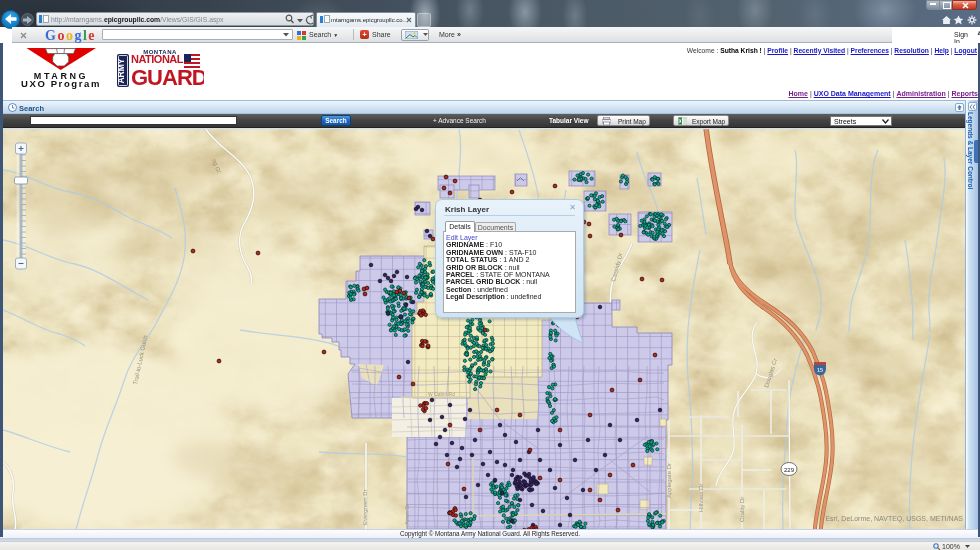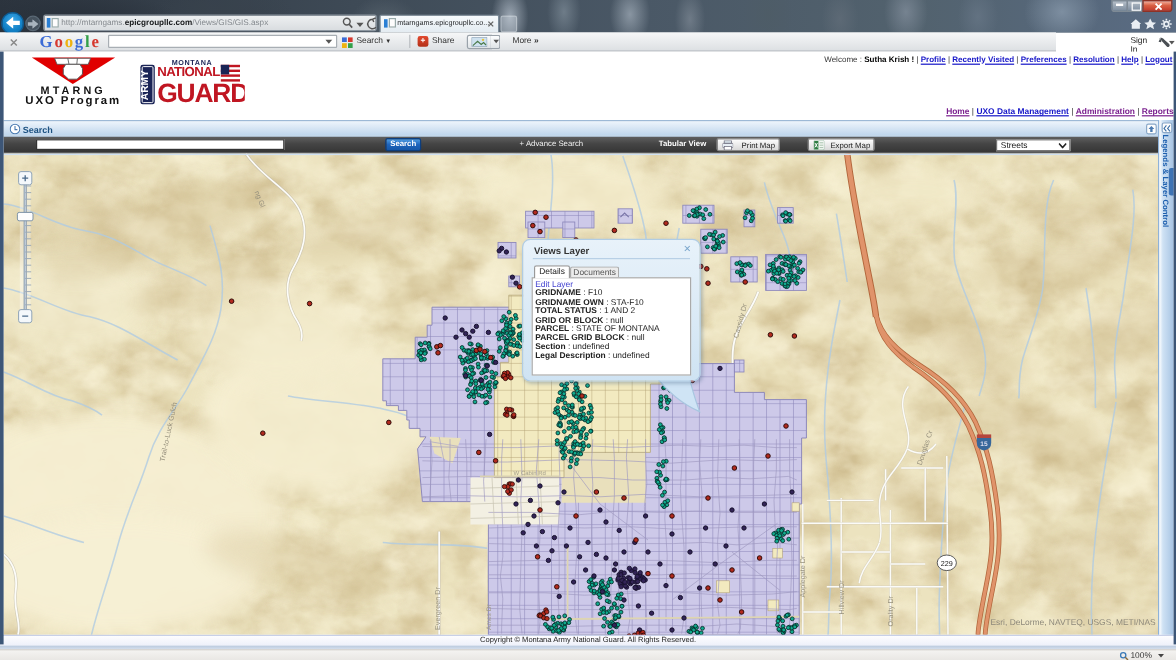--- a/index.html
+++ b/index.html
@@ -65,21 +65,21 @@
           <line x1="25.6" y1="5" x2="27" y2="5"></line>
           <line x1="33" y1="5" x2="34.4" y2="5"></line>
           <line x1="26.9" y1="1.9" x2="27.9" y2="2.9"></line>
           <line x1="32.1" y1="7.1" x2="33.1" y2="8.1"></line>
           <line x1="33.1" y1="1.9" x2="32.1" y2="2.9"></line>
           <line x1="27.9" y1="7.1" x2="26.9" y2="8.1"></line>
         </g>
       </g>
  </svg>
 </div>
-<div style="position:absolute;left:0;top:27px;width:880px;height:16px;background:linear-gradient(#f6f7f8,#dde0e3);border-bottom:1px solid #aab0b6;box-sizing:border-box">
+<div style="position:absolute;left:12px;top:27px;width:880px;height:16px;background:linear-gradient(#f6f7f8,#dde0e3);border-bottom:1px solid #aab0b6;box-sizing:border-box">
  <svg width="7" height="7" style="position:absolute;left:8px;top:5px">
       <path d="M1,1 L6,6 M6,1 L1,6" stroke="#888" stroke-width="1.2"></path>
     </svg>
  <div style="position:absolute;left:33px;top:0.5px;font-family:'Liberation Serif',serif;font-size:14px;font-weight:bold;letter-spacing:1.5px">
   <span style="color:#3b6bd6">G</span><span style="color:#d6382e">o</span><span style="color:#eeb211">o</span><span style="color:#3b6bd6">g</span><span style="color:#34a04a">l</span><span style="color:#d6382e">e</span></div>
  <div style="position:absolute;left:90px;top:2px;width:191px;height:11px;background:#fff;border:1px solid #a8aeb4;border-radius:1px;box-sizing:border-box"></div>
  <svg width="8" height="5" style="position:absolute;left:271px;top:6px">
       <path d="M0,0 l3,3.5 3,-3.5 Z" fill="#555"></path>
     </svg>
  <svg width="9" height="9" style="position:absolute;left:285px;top:3.5px">
@@ -1320,21 +1320,21 @@
 <rect x="14.5" y="177" width="13" height="7" rx="1.5" fill="#fdfdfd" stroke="#7a90a5" stroke-width="0.8"></rect>
 </g>
     <rect x="3" y="128" width="962" height="1.2" fill="#cfe0f2"></rect>
     <text x="963" y="521" text-anchor="end" font-size="7" fill="#8d887a" font-family="Liberation Sans, sans-serif">Esri, DeLorme, NAVTEQ, USGS, METI/NAS</text>
   </svg>
 
 <svg width="44" height="34" viewBox="0 0 44 34" style="position:absolute;left:542px;top:312px">
  <path d="M4,0 L32,0 C34,10 37,20 41,31 C27,25 14,14 4,1 Z" fill="#cfe4f5" stroke="#a8c6e0" stroke-width="1"></path>
 </svg>
 <div style="position:absolute;left:435px;top:199px;width:147px;height:117px;background:linear-gradient(#e8f2fa,#cfe3f3);border:1px solid #b0cce4;border-radius:7px;box-shadow:1.5px 2px 3px rgba(80,110,140,0.35)">
- <div style="position:absolute;left:9px;top:4.5px;font-size:8px;font-weight:bold;color:#333">Views Layer</div>
+ <div style="position:absolute;left:9px;top:4.5px;font-size:8px;font-weight:bold;color:#333">Krish Layer</div>
  <div style="position:absolute;right:7px;top:3px;font-size:8px;color:#7aa6cc">✕</div>
  <div style="position:absolute;left:8px;right:8px;top:15px;border-top:1px solid #b8d0e6"></div>
  <div style="position:absolute;left:9px;top:21px;width:28px;height:10px;background:#fff;border:1px solid #999;border-bottom:none;border-radius:2px 2px 0 0;font-size:7px;color:#222;text-align:center;line-height:10px;z-index:2">Details</div>
  <div style="position:absolute;left:39px;top:22px;width:39px;height:9px;background:#ececec;border:1px solid #aaa;border-bottom:none;border-radius:2px 2px 0 0;font-size:7px;color:#555;text-align:center;line-height:9px">Documents</div>
  <div style="position:absolute;left:7px;top:31px;width:131px;height:80px;background:#fff;border:1px solid #aaa"></div>
  <div style="position:absolute;left:10px;top:34px;font-size:7px;line-height:7.4px;color:#222;white-space:nowrap">
   <span style="color:#4343d0">Edit Layer</span><br>
   <b>GRIDNAME</b> : F10<br>
   <b>GRIDNAME OWN</b> : STA-F10<br>
   <b>TOTAL STATUS</b> : 1 AND 2<br>

